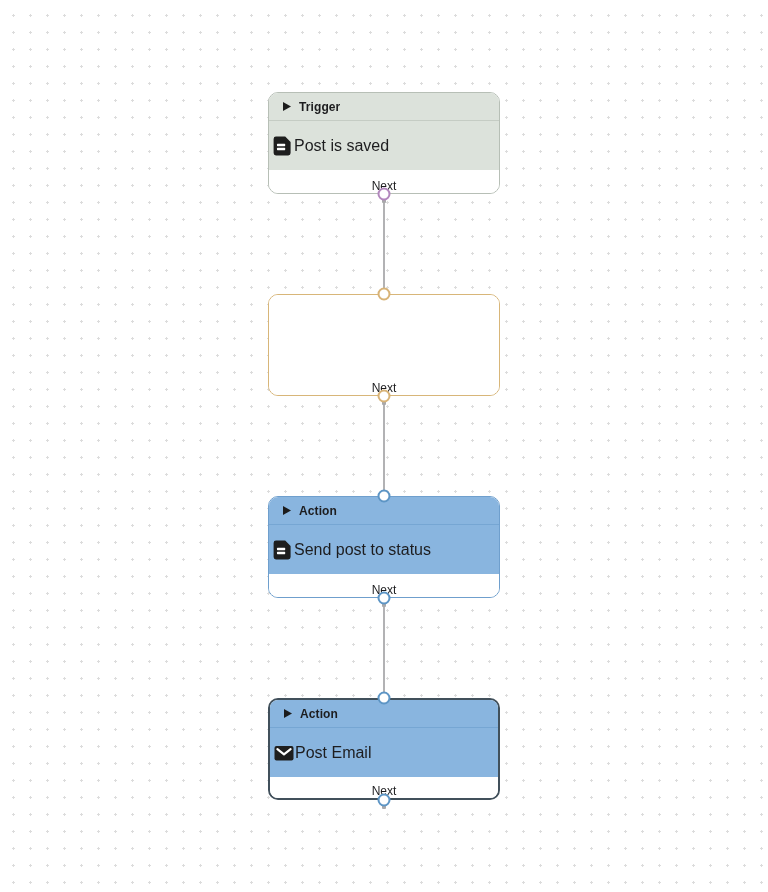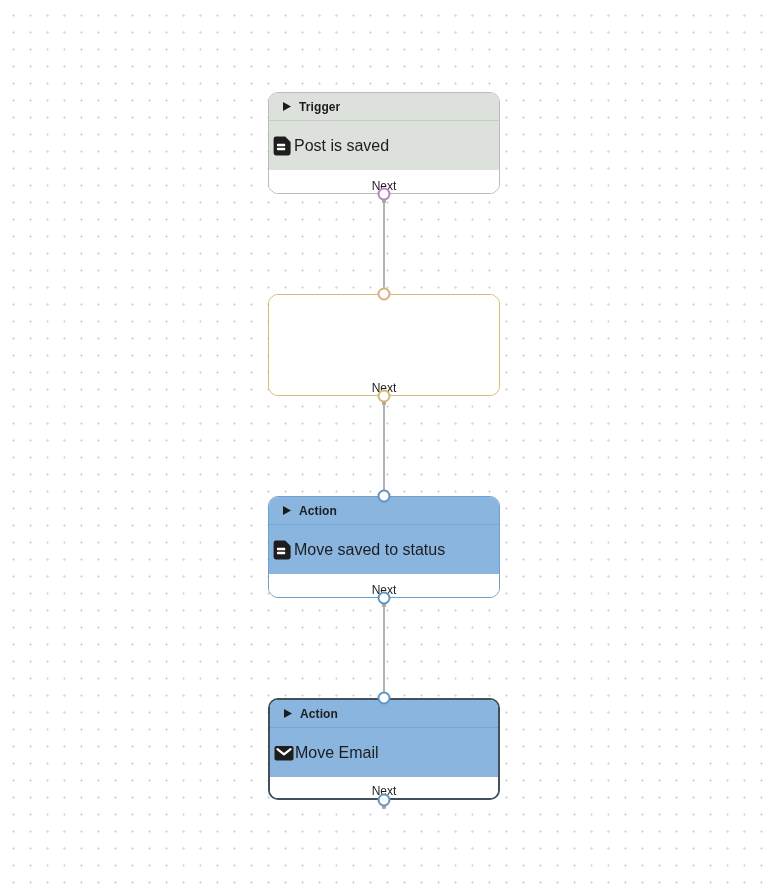--- a/index.html
+++ b/index.html
@@ -103,21 +103,21 @@
           <polygon points="0,0 8,4.5 0,9" fill="#1c1c1c"></polygon>
         </svg>
       <span>Action</span>
     </div>
     <div class="node-body">
       <svg class="body-icon" viewBox="0 0 22 22">
         <path d="M4 1.5 h9.2 L18.6 6.9 V18 a2.4 2.4 0 0 1 -2.4 2.4 H4 A2.4 2.4 0 0 1 1.6 18 V3.9 A2.4 2.4 0 0 1 4 1.5 Z" fill="#1e1e1e"></path>
         <rect x="5" y="8.8" width="8.2" height="2.4" rx="0.6" fill="#ffffff"></rect>
         <rect x="5" y="12.8" width="8.2" height="2.4" rx="0.6" fill="#ffffff"></rect>
       </svg>
-      <span>Move saved to status</span>
+      <span>Send post to status</span>
     </div>
     <div class="node-footer">
       <span>Next</span>
     </div>
   </div>
   <div class="handle" style="top:496px;--hcolor:#5d95c5"></div>
   <div class="stub" style="top:603px"></div>
   <div class="handle" style="top:598px;--hcolor:#5d95c5"></div>
 
   <div class="node n4 selected" style="--fill: #89b5df; --border: #41505b; --divider: #76a6d3;">
@@ -125,21 +125,21 @@
       <svg class="caret" viewBox="0 0 8 9">
           <polygon points="0,0 8,4.5 0,9" fill="#1c1c1c"></polygon>
         </svg>
       <span>Action</span>
     </div>
     <div class="node-body">
       <svg class="body-icon" viewBox="0 0 22 22">
         <rect x="1.5" y="4" width="19" height="14.5" rx="2" fill="#1e1e1e"></rect>
         <polyline points="4.4,7.2 11,12.4 17.6,7.2" fill="none" stroke="#ffffff" stroke-width="2.2" stroke-linecap="round" stroke-linejoin="round"></polyline>
       </svg>
-      <span>Move Email</span>
+      <span>Post Email</span>
     </div>
     <div class="node-footer">
       <span>Next</span>
     </div>
   </div>
   <div class="handle" style="top:698px;--hcolor:#5d95c5"></div>
   <div class="stub" style="top:805px"></div>
   <div class="handle" style="top:800px;--hcolor:#5d95c5"></div>
 
 </div>

